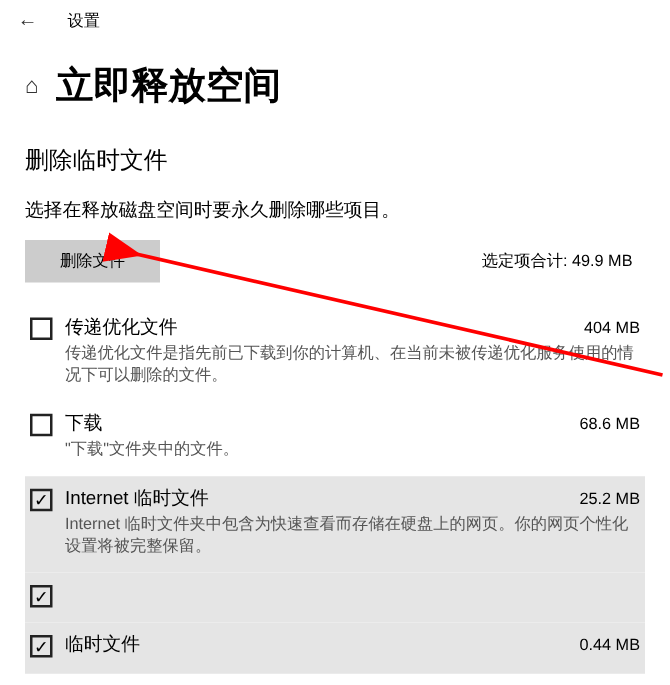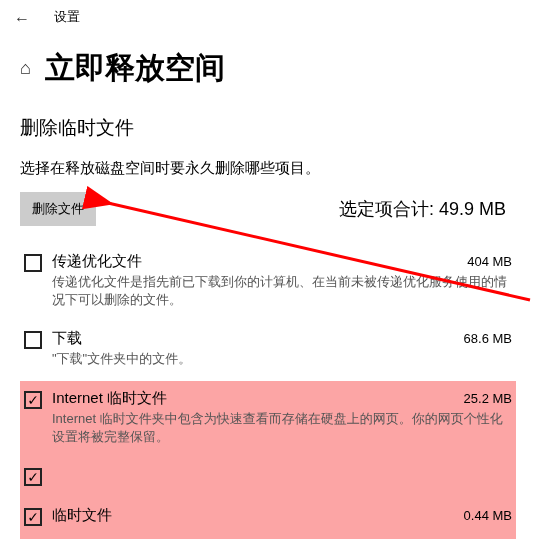--- a/index.html
+++ b/index.html
@@ -53,37 +53,37 @@
   }
   .action-row {
     display: flex;
     align-items: center;
     justify-content: space-between;
     margin-bottom: 18px;
   }
   .delete-btn {
     background: #ccc;
     border: none;
-    padding: 8px 12px;
+    padding: 8px 28px;
     font-size: 13px;
     font-family: inherit;
     cursor: pointer;
   }
   .total-label {
-    font-size: 18px;
+    font-size: 13px;
     margin-right: 10px;
     margin-left: 18px;
   }
   .item-list { }
   .item {
     display: flex;
     padding: 8px 4px 12px 4px;
   }
   .item.selected {
-    background: #fca5a5;
+    background: #e5e5e5;
   }
   .checkbox {
     width: 18px;
     height: 18px;
     border: 2px solid #222;
     flex-shrink: 0;
     margin-top: 2px;
     margin-right: 10px;
     display: flex;
     align-items: center;

